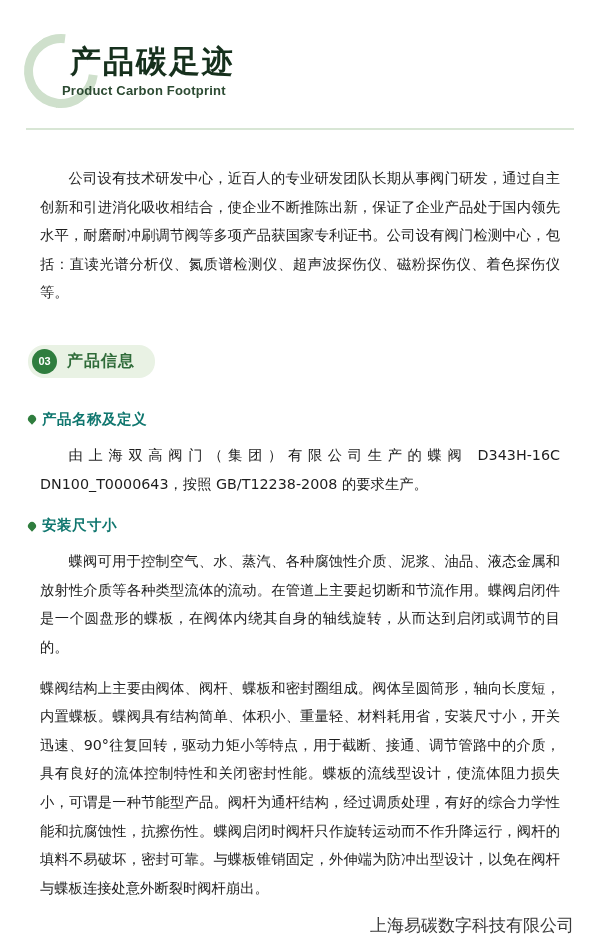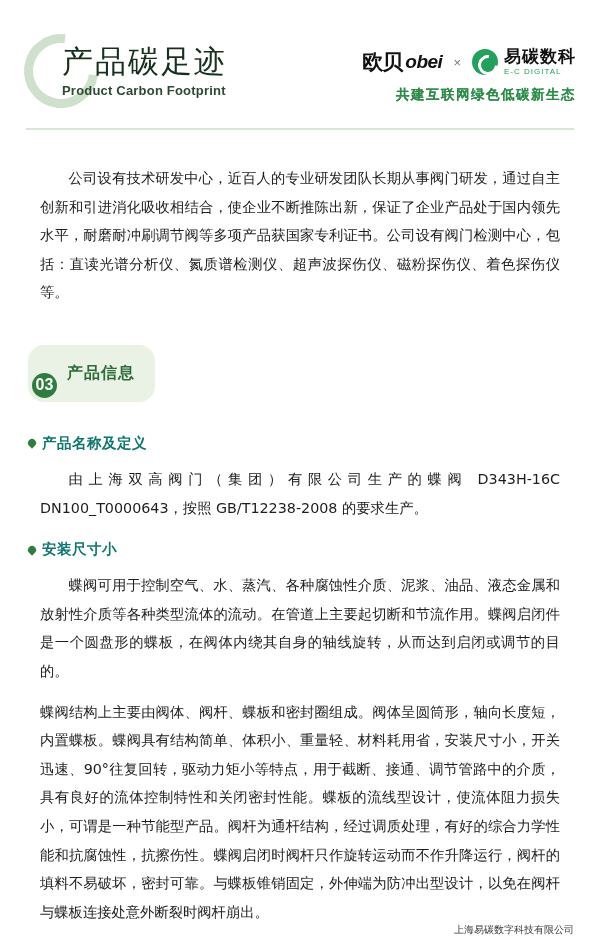--- a/index.html
+++ b/index.html
@@ -34,25 +34,26 @@
     border-right-color: transparent;
     transform: rotate(-38deg);
   }
   .title-block {
     position: absolute;
     left: 62px;
     top: 44px;
   }
   .title-cn {
     font-size: 31px;
-    font-weight: normal;
+    font-weight: bold;
     letter-spacing: 2px;
     color: #16301d;
     line-height: 1.1;
     font-family: "DejaVu Sans", "Liberation Sans", sans-serif;
+    margin-left: 8px;
   }
   .title-en {
     font-size: 13px;
     font-weight: bold;
     color: #2c4a32;
     margin-top: 5px;
     letter-spacing: 0.2px;
   }
 
   
@@ -180,27 +181,26 @@
     border-radius: 16px;
     padding: 4px 20px 4px 4px;
     position: relative;
   }
   .section-num {
     width: 25px;
     height: 25px;
     border-radius: 50%;
     background: #2f7d3e;
     color: #fff;
-    font-size: 16px;
+    font-size: 11px;
     font-weight: bold;
     display: flex;
     align-items: center;
     justify-content: center;
     margin-right: 10px;
-    margin-top: 24px;
   }
   .section-title {
     font-size: 16px;
     font-weight: bold;
     color: #2f6b39;
     letter-spacing: 1px;
     font-family: "DejaVu Sans", sans-serif;
   }
 
   
@@ -224,54 +224,37 @@
     color: #0f766e;
     letter-spacing: 0.5px;
     font-family: "DejaVu Sans", sans-serif;
   }
 
   
   .footer {
     position: absolute;
     right: 26px;
     bottom: 14px;
-    font-size: 10px;
+    font-size: 17px;
     color: #3a3a3a;
     font-family: "DejaVu Sans", sans-serif;
   }
 </style>
 </head>
 <body>
 
 <div class="header">
 
   <div class="header-ring"></div>
 
   <div class="title-block">
     <div class="title-cn">产品碳足迹</div>
     <div class="title-en">Product Carbon Footprint</div>
   </div>
 
-  <div class="logos">
-    <div class="logo-row">
-      <div class="brand-obei">
-        <span class="cn">欧贝</span>
-        <span class="en">obei</span>
-      </div>
-      <span class="brand-x">×</span>
-      <div class="brand-ecd">
-        <span class="ecd-mark"></span>
-        <span class="ecd-text">
-          <span class="cn" style="display:block">易碳数科</span>
-          <span class="en" style="display:block">E-C DIGITAL</span>
-        </span>
-      </div>
-    </div>
-    <div class="slogan">共建互联网绿色低碳新生态</div>
-  </div>
 
   <div class="header-rule"></div>
 </div>
 
 <div class="content">
 
   <p class="para">公司设有技术研发中心，近百人的专业研发团队长期从事阀门研发，通过自主创新和引进消化吸收相结合，使企业不断推陈出新，保证了企业产品处于国内领先水平，耐磨耐冲刷调节阀等多项产品获国家专利证书。公司设有阀门检测中心，包括：直读光谱分析仪、氮质谱检测仪、超声波探伤仪、磁粉探伤仪、着色探伤仪等。</p>
 
   <div class="section-head">
     <div class="section-pill">

